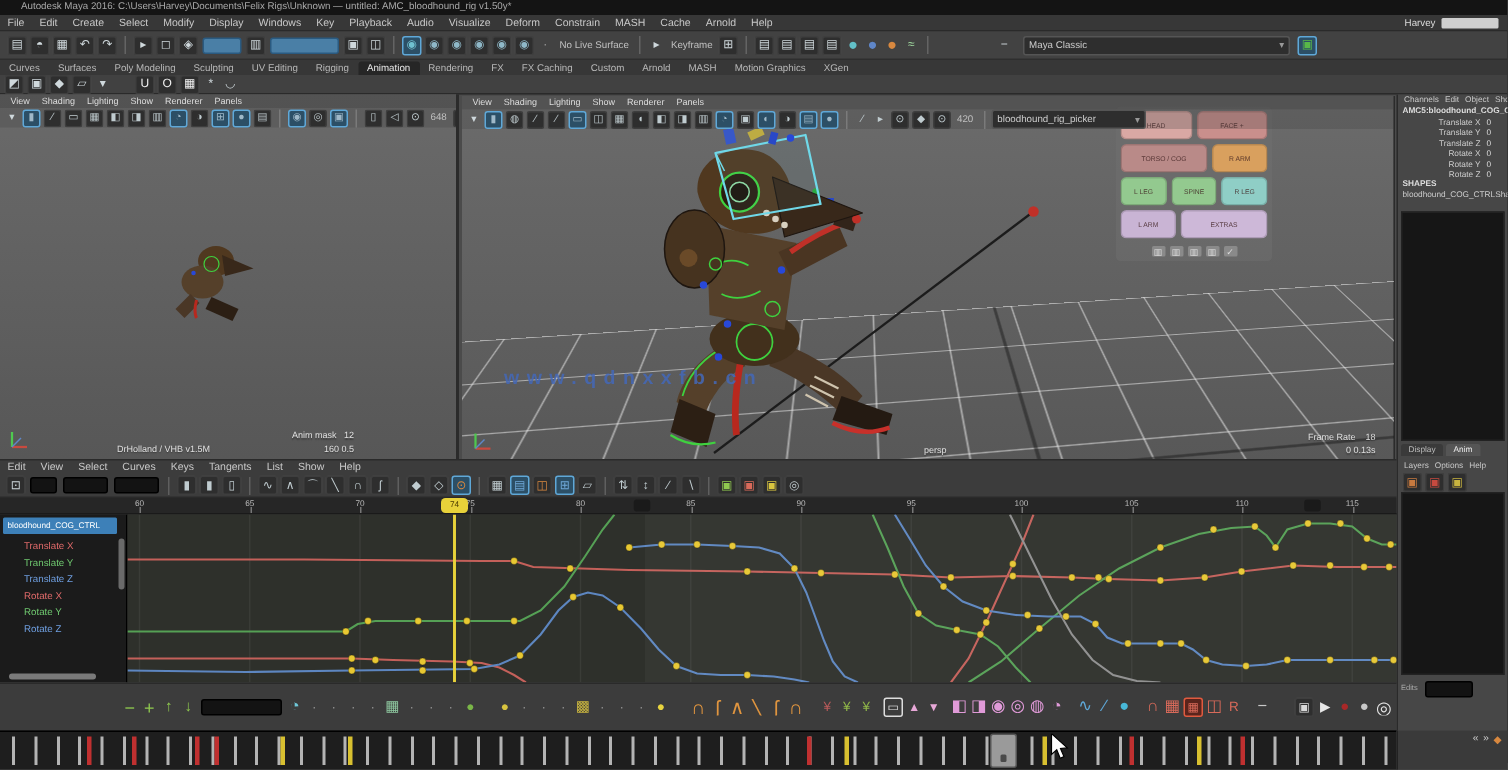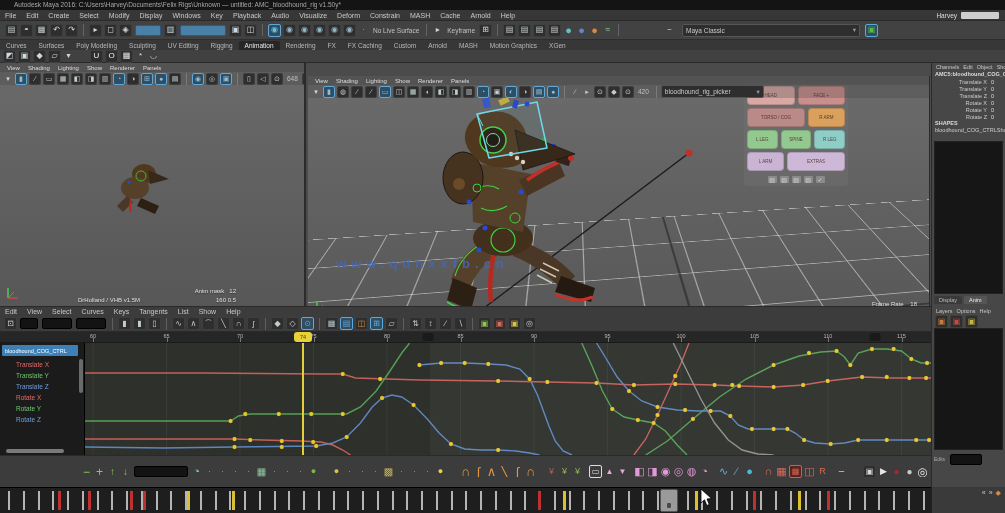--- a/index.html
+++ b/index.html
@@ -36,21 +36,21 @@
   #menubar{left:0;top:10px;width:1005px;height:11px;background:#373737;border-bottom:1px solid #2a2a2a;box-sizing:border-box;}
   #statusline{left:0;top:21px;width:1005px;height:19px;background:#424242;border-bottom:1px solid #2e2e2e;box-sizing:border-box;padding-left:4px;}
   #shelftabs{left:0;top:40px;width:1005px;height:10px;background:#373737;}
   #shelficons{left:0;top:50px;width:1005px;height:13px;background:#414141;border-bottom:1px solid #2a2a2a;box-sizing:border-box;padding-left:2px;}
   #harvey{right:6px;top:11px;height:9px;display:flex;align-items:center;z-index:40;}
   #harvey .nm{font-size:6.5px;color:#ddd;margin-right:4px;}
   #harvey .bx{width:38px;height:7px;background:#cfcfcf;border-radius:1px;}
   
   .vp{overflow:hidden;}
   #vpL{left:0;top:63px;width:306px;height:243px;background:linear-gradient(#6a6a6a,#575757);border-right:2px solid #2b2b2b;box-sizing:border-box;}
-  #vpR{left:308px;top:76px;width:622px;height:243px;background:linear-gradient(#6b6b6b,#585858);border-right:1px solid #2b2b2b;box-sizing:border-box;}
+  #vpR{left:308px;top:64px;width:622px;height:243px;background:linear-gradient(#6b6b6b,#585858);border-right:1px solid #2b2b2b;box-sizing:border-box;}
   .vpmenu{position:absolute;left:0;top:0;right:0;height:9px;background:rgba(40,40,40,.35);display:flex;align-items:center;padding-left:3px;}
   .vpmenu .mi{font-size:6px;padding:0 4px;color:#ddd;}
   .vptools{position:absolute;left:0;top:9px;right:0;height:13px;display:flex;align-items:center;padding-left:2px;background:rgba(60,60,60,.25);}
   .vptools .ic{width:10px;height:10px;font-size:7px;}
   .floor{position:absolute;left:-140px;width:950px;top:142px;height:330px;
     background-image:linear-gradient(rgba(238,238,238,.55) 1.5px,transparent 1.5px),
                      linear-gradient(90deg,rgba(238,238,238,.55) 1.5px,transparent 1.5px);
     background-size:46px 46px;transform:perspective(500px) rotateX(58deg) rotateZ(-7deg);
     transform-origin:50% 0;}
   .axv{position:absolute;left:52%;top:0;bottom:0;width:2px;background:rgba(25,25,25,.5);}

